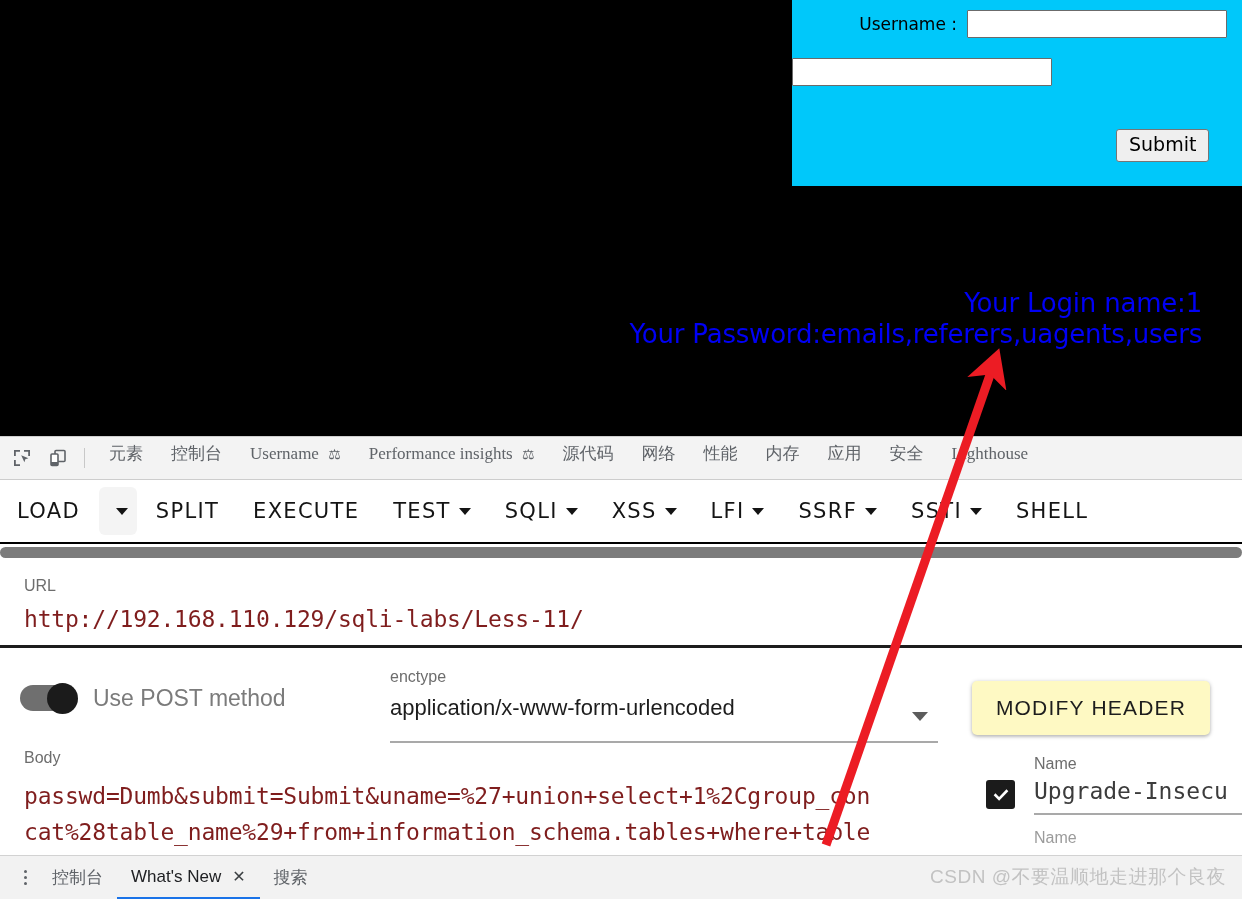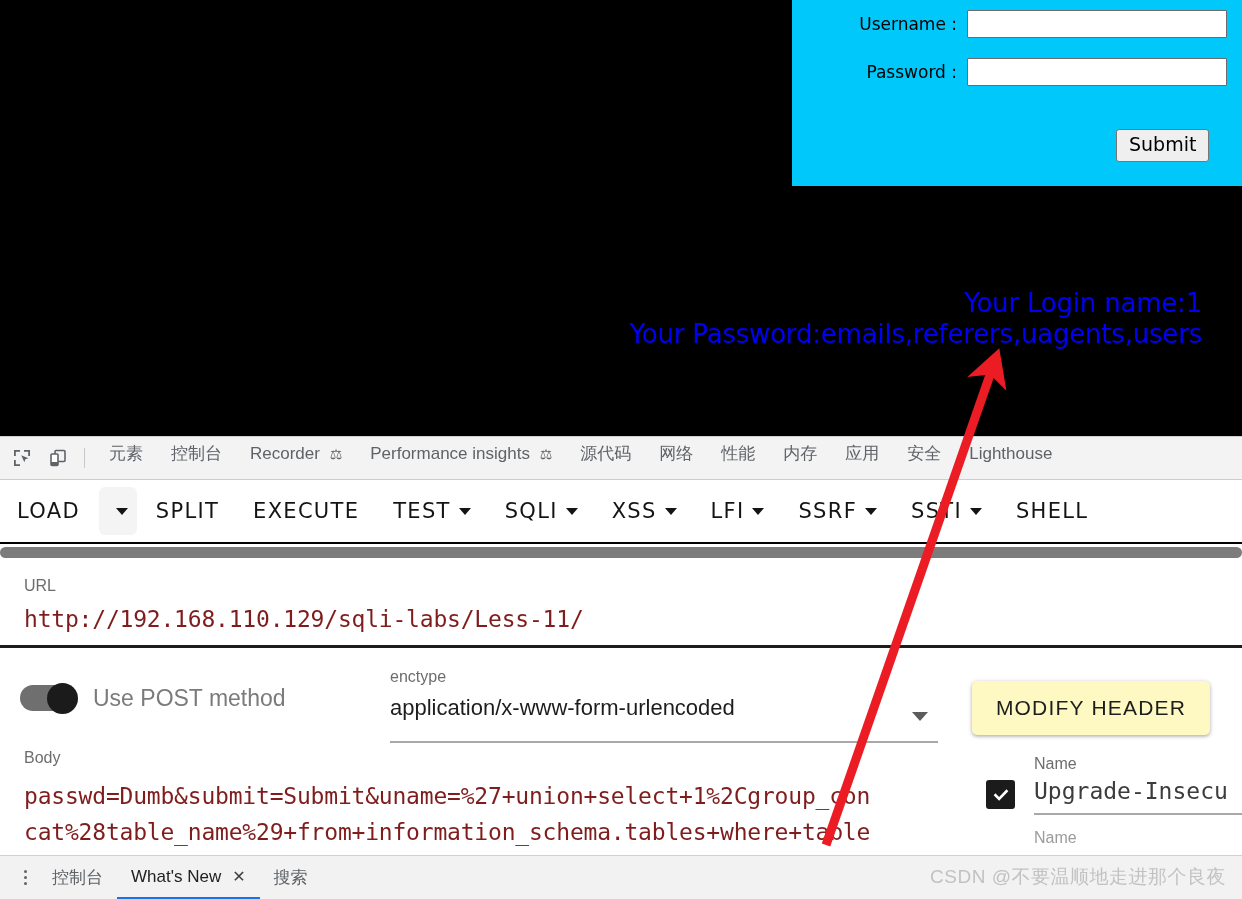--- a/index.html
+++ b/index.html
@@ -88,21 +88,21 @@
   .dt-sep {
     width: 1px; height: 20px;
     background: #c8c8c8;
     margin: 0 10px 0 12px;
   }
   .dt-tab {
     font-size: 17px; color: #5f6368;
     padding: 0 14px;
     height: 52px; line-height: 43px;
     white-space: nowrap;
-    font-family: Liberation Sans, sans-serif;
+    font-family: Liberation Serif, serif;
   }
   .dt-tab .flask { font-size: 14px; margin-left: 5px; color: #5f6368; }
 
   
   #hackbar {
     position: absolute; left: 0; top: 480px;
     width: 1242px; height: 62px;
     background: #ffffff;
     display: flex; align-items: center;
     overflow: hidden;
@@ -308,21 +308,20 @@
 <div id="root">
 
   <div id="page-area">
 
     <div id="login-panel">
       <div class="form-row" id="row-username">
         <div class="form-label">Username :</div>
         <input class="form-input" type="text" value="" style="">
       </div>
       <div class="form-row" id="row-password">
-        <div class="form-label">Password :</div>
         <input class="form-input" type="password" value="" style="">
       </div>
       <div id="submit-row">
         <button id="submit-button">Submit</button>
       </div>
     </div>
 
     <div id="login-output">
       <div>Your Login name:1</div>
       <div>Your Password:emails,referers,uagents,users</div>
@@ -349,21 +348,21 @@
 
     <div class="dt-sep"></div>
 
     <div class="dt-tab">
       <span>元素</span>
     </div>
     <div class="dt-tab">
       <span>控制台</span>
     </div>
     <div class="dt-tab">
-      <span>Recorder</span>
+      <span>Username</span>
       <span class="flask">⚖</span>
     </div>
     <div class="dt-tab">
       <span>Performance insights</span>
       <span class="flask">⚖</span>
     </div>
     <div class="dt-tab">
       <span>源代码</span>
     </div>
     <div class="dt-tab">

